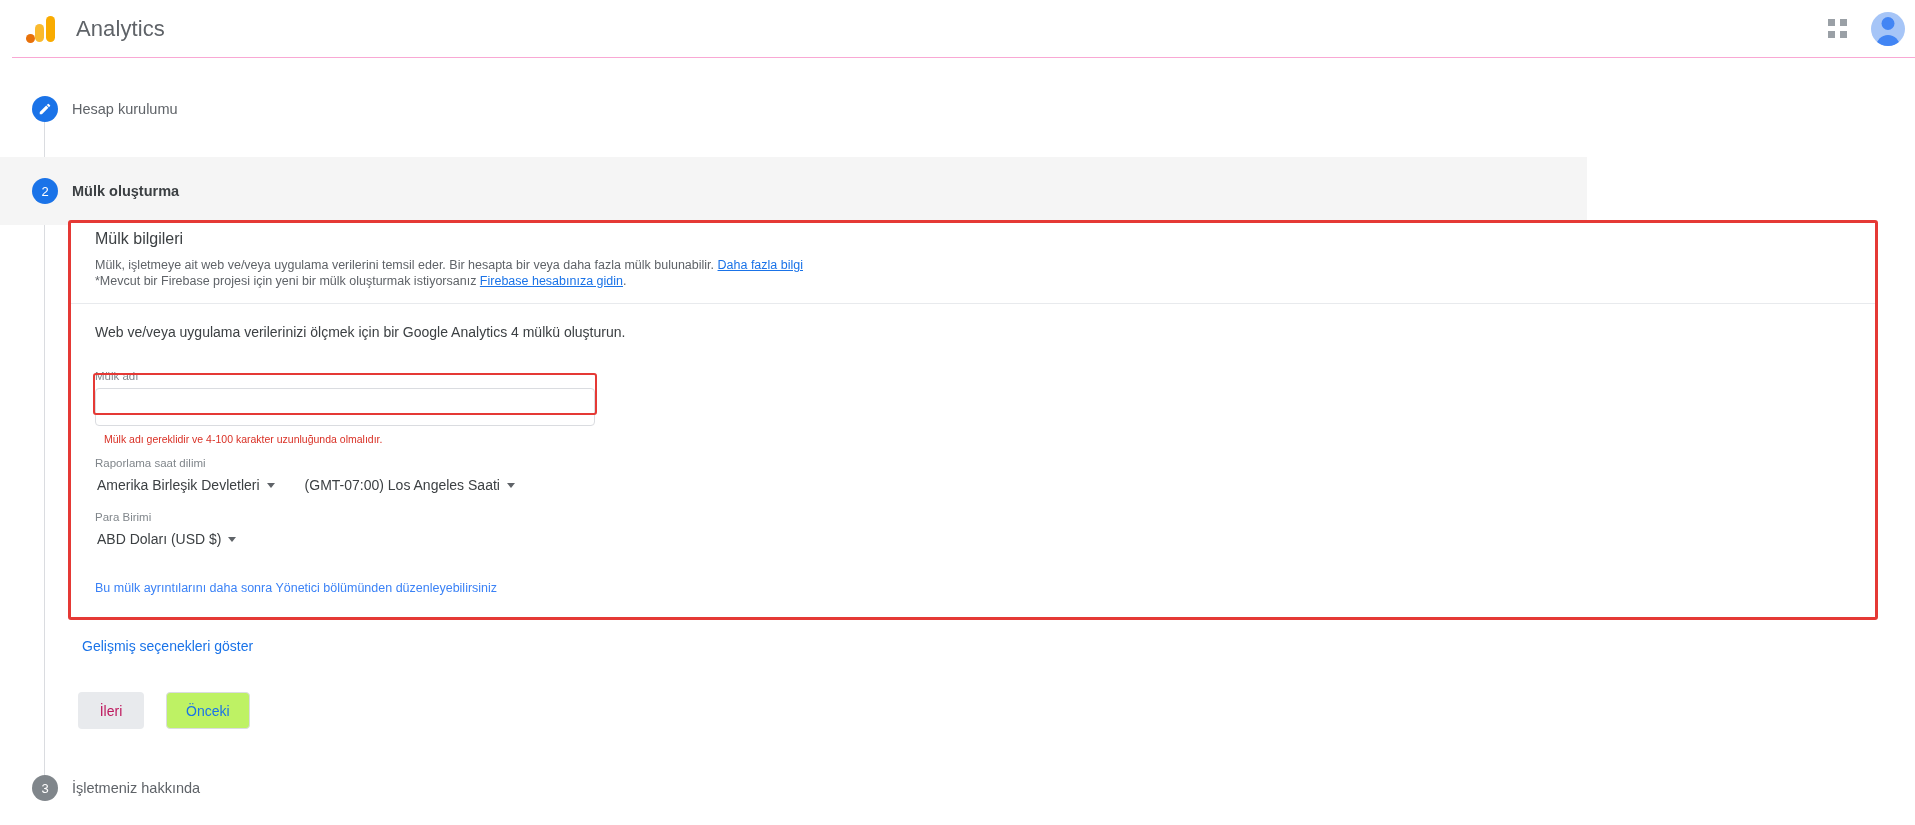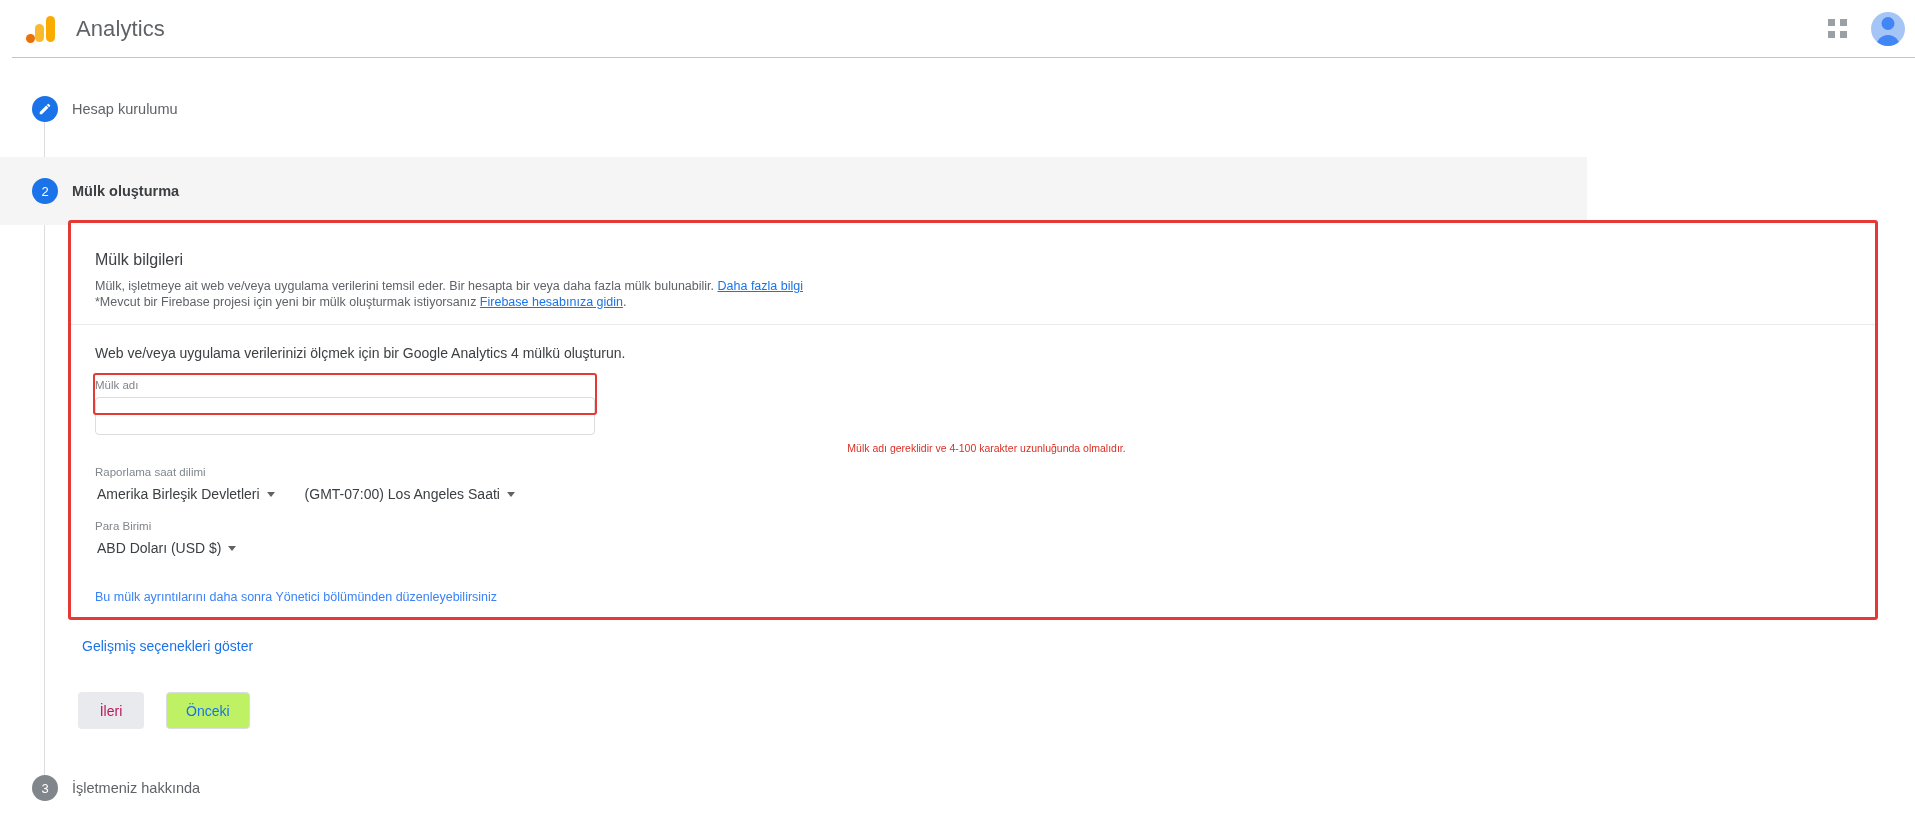--- a/index.html
+++ b/index.html
@@ -99,50 +99,50 @@
   #conn-2 { top: 212px; height: 573px; }
 
   
   .card {
     position: absolute;
     left: 70px; top: 222px;
     width: 1806px; height: 396px;
     background: #ffffff;
     border: 1px solid #e0e0e0;
   }
-  .card-head { padding: 28px 24px 14px 24px; }
+  .card-head { padding: 7px 24px 14px 24px; }
   .card-title {
     font-size: 16px; color: #3c4043; margin-bottom: 9px;
   }
   .card-desc {
     font-size: 12.5px; color: #5f6368; line-height: 16px;
   }
   .card-desc a, .inline-link {
     color: #1a73e8; text-decoration: underline; cursor: pointer;
   }
   .divider { height: 1px; background: #e8eaed; width: 100%; }
 
   .card-body { padding: 20px 24px 0 24px; }
   .measure-line {
-    font-size: 14px; color: #3c4043; margin-bottom: 18px;
+    font-size: 14px; color: #3c4043; margin-bottom: 30px;
   }
   .field-label {
     font-size: 11.5px; color: #80868b; margin-bottom: 6px;
   }
   .text-input {
     width: 500px; height: 38px;
     border: 1px solid #dadce0; border-radius: 4px;
     font-size: 14px; color: #3c4043;
     padding: 0 12px; outline: none;
     font-family: "Liberation Sans", sans-serif;
     background: #ffffff;
   }
   .error-msg {
     font-size: 10.5px; color: #d93025;
-    margin-top: 7px; margin-left: 27px; text-align: center;
+    margin-top: 7px; margin-left: 9px;
   }
   .group-label {
     font-size: 11.5px; color: #80868b;
     margin-top: 12px; margin-bottom: 2px;
   }
   .select-row { display: flex; align-items: center; gap: 26px; }
   .select-ctl {
     display: inline-flex; align-items: center; gap: 7px;
     font-size: 14px; color: #3c4043;
     padding: 6px 2px; cursor: pointer;

